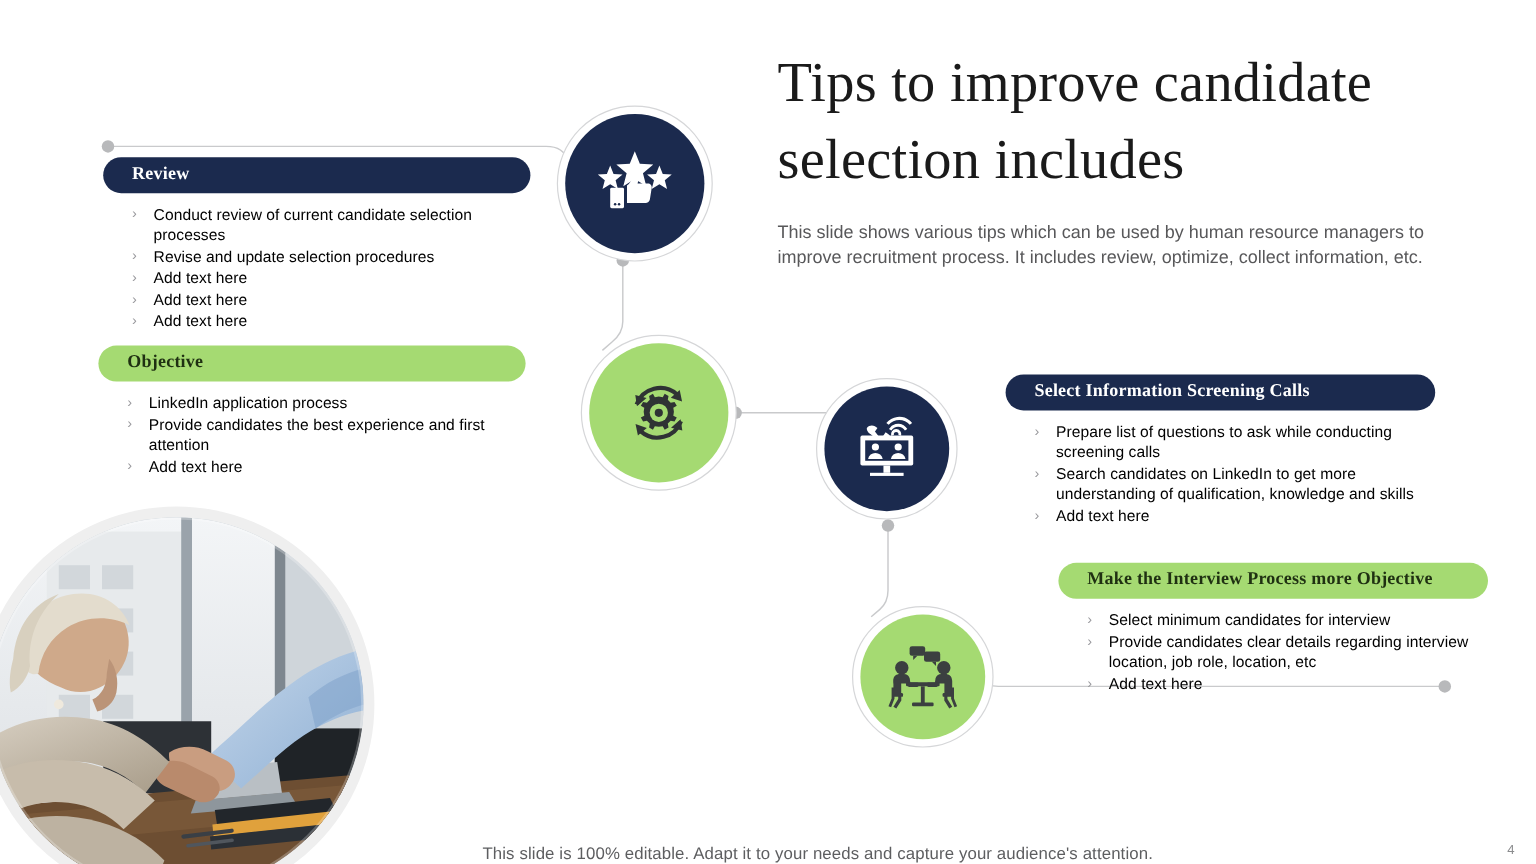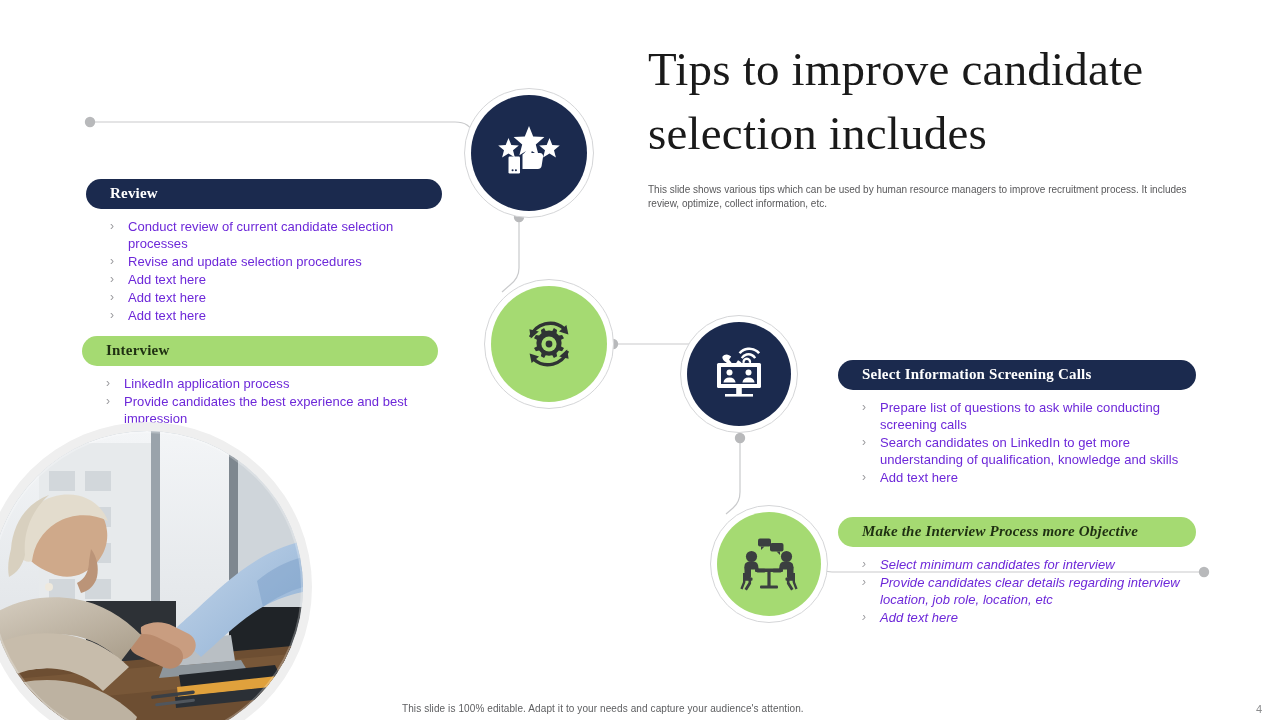--- a/index.html
+++ b/index.html
@@ -19,51 +19,51 @@
   .slide-title {
     font-family: "Liberation Serif", serif;
     font-size: 47px;
     line-height: 1.36;
     color: #1a1a1a;
     font-weight: 400;
     letter-spacing: .2px;
   }
   .slide-subtitle {
     position: absolute; left: 648px; top: 183px; width: 556px;
-    font-size: 10px; line-height: 1.42; color: #58585a;
-  }
-
-  
-  .block { position: absolute; margin-top: 48px; }
+    font-size: 15px; line-height: 1.42; color: #58585a;
+  }
+
+  
+  .block { position: absolute; }
   .pill {
     border-radius: 40px;
     padding: 6px 0 7px 24px;
     font-family: "Liberation Serif", serif;
     font-weight: bold;
     font-size: 15px;
     letter-spacing: .2px;
   }
   .pill.navy { background: #1b2a4e; color: #ffffff; }
   .pill.green { background: #a5da72; color: #1f3012; }
 
   .bullets { margin-top: 9px; padding-left: 24px; }
   .bullet { display: flex; align-items: flex-start; margin-bottom: 1px; }
   .bullet .chev {
     flex: 0 0 auto; width: 18px; color: #9a9a9e;
     font-size: 12px; line-height: 17px; text-align: left;
   }
   .bullet .btxt {
-    color: #6d28d9; font-size: 13px; line-height: 17px;
+    color: #000000; font-size: 13px; line-height: 17px;
     letter-spacing: .05px;
   }
 
   #block-review   { left: 86px;  top: 131px; width: 356px; }
   #block-optimize { left: 82px;  top: 288px; width: 356px; }
   #block-collect  { left: 838px; top: 312px; width: 358px; }
-  #block-objective{ left: 838px; top: 469px; width: 358px; font-style: italic; }
+  #block-objective{ left: 882px; top: 469px; width: 358px; }
 
   #block-review   .pill { width: 356px; }
   #block-optimize .pill { width: 356px; }
   #block-collect  .pill { width: 358px; }
   #block-objective .pill { width: 358px; }
 
   
   .node { position: absolute; border-radius: 50%; }
   .node .ring {
     position: absolute; inset: 0; border-radius: 50%;
@@ -92,21 +92,21 @@
     background: #efefef; padding: 9px; overflow: hidden;
   }
   .photo {
     width: 100%; height: 100%; border-radius: 50%; overflow: hidden;
     position: relative; background: #cfd6dc;
   }
 
   
   .footer-note {
     position: absolute; left: 402px; top: 703px;
-    font-size: 10px; color: #5d5e60; letter-spacing: .1px;
+    font-size: 14px; color: #5d5e60; letter-spacing: .1px;
   }
   .page-num {
     position: absolute; left: 1256px; top: 703px;
     font-size: 11px; color: #8b8c8e;
   }
 </style>
 </head>
 <body>
 
 <div class="slide">
@@ -159,29 +159,29 @@
         <span class="btxt">Add text here</span>
       </div>
       <div class="bullet">
         <span class="chev">›</span>
         <span class="btxt">Add text here</span>
       </div>
     </div>
   </div>
 
   <div class="block" id="block-optimize">
-    <div class="pill green">Interview</div>
+    <div class="pill green">Objective</div>
     <div class="bullets">
       <div class="bullet">
         <span class="chev">›</span>
         <span class="btxt">LinkedIn application process</span>
       </div>
       <div class="bullet">
         <span class="chev">›</span>
-        <span class="btxt">Provide candidates the best experience and best impression</span>
+        <span class="btxt">Provide candidates the best experience and first attention</span>
       </div>
       <div class="bullet">
         <span class="chev">›</span>
         <span class="btxt">Add text here</span>
       </div>
     </div>
   </div>
 
   <div class="block" id="block-collect">
     <div class="pill navy">Select Information  Screening Calls</div>

